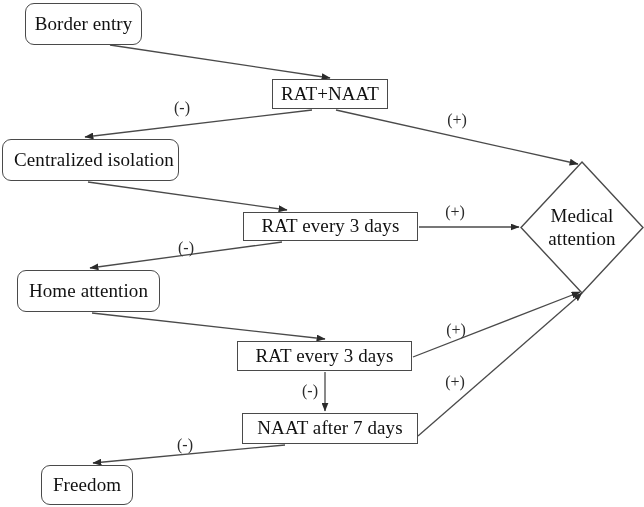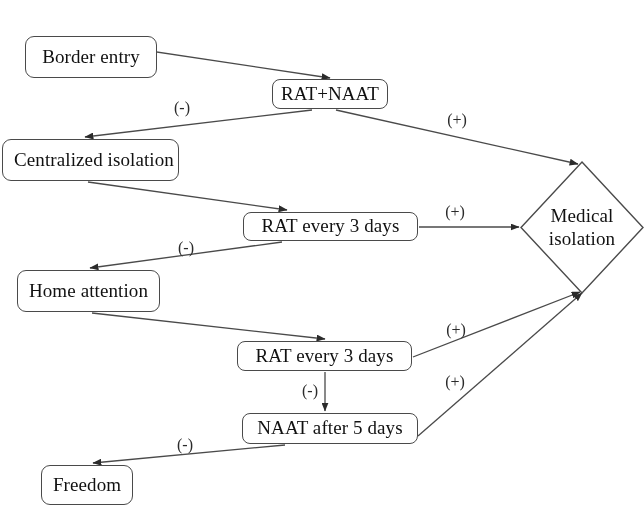--- a/index.html
+++ b/index.html
@@ -37,21 +37,21 @@
     letter-spacing: 0.1px;
     white-space: nowrap;
     z-index: 3;
   }
   .node.rounded {
     border: 1.4px solid #4a4a4a;
     border-radius: 9px;
   }
   .node.rect {
     border: 1.4px solid #4a4a4a;
-    border-radius: 8px;
+    border-radius: 0;
     text-align: right;
   }
   .node.diamond {
     border: none;
     background: transparent;
     white-space: normal;
     line-height: 1.18;
     z-index: 4;
   }
   .edge-label {
@@ -87,28 +87,28 @@
         <line x1="325" y1="372" x2="325" y2="411" stroke="#4a4a4a" stroke-width="1.3" marker-end="url(#arrowhead)"></line>
         <line x1="418" y1="436" x2="582" y2="293" stroke="#4a4a4a" stroke-width="1.3" marker-end="url(#arrowhead)"></line>
         <line x1="285" y1="445" x2="93" y2="463" stroke="#4a4a4a" stroke-width="1.3" marker-end="url(#arrowhead)"></line>
       </g>
     <g id="diamond-group">
         <polygon points="582,162 643,227.5 582,293 521,227.5" fill="#ffffff" stroke="#4a4a4a" stroke-width="1.4"></polygon>
       </g>
   </svg>
 
   <div id="nodes-layer">
-      <div class="node rounded" style="left: 25px; top: 3px; width: 132px; height: 42px; margin-top: 33px;">Border entry</div>
+      <div class="node rounded" style="left: 25px; top: 3px; width: 117px; height: 42px;">Border entry</div>
       <div class="node rect" style="left: 272px; top: 79px; width: 116px; height: 30px;">RAT+NAAT</div>
       <div class="node rounded" style="left: 2px; top: 139px; width: 177px; height: 42px; padding-left: 7px;">Centralized isolation</div>
       <div class="node rect" style="left: 243px; top: 212px; width: 175px; height: 29px;">RAT every 3 days</div>
-      <div class="node diamond" style="left: 521px; top: 162px; width: 122px; height: 131px; padding: 0px 18px;">Medical isolation</div>
+      <div class="node diamond" style="left: 521px; top: 162px; width: 122px; height: 131px; padding: 0px 18px;">Medical attention</div>
       <div class="node rounded" style="left: 17px; top: 270px; width: 143px; height: 42px;">Home attention</div>
       <div class="node rect" style="left: 237px; top: 341px; width: 175px; height: 30px;">RAT every 3 days</div>
-      <div class="node rect" style="left: 242px; top: 413px; width: 176px; height: 31px;">NAAT after 5 days</div>
+      <div class="node rect" style="left: 242px; top: 413px; width: 176px; height: 31px;">NAAT after 7 days</div>
       <div class="node rounded" style="left: 41px; top: 465px; width: 92px; height: 40px;">Freedom</div>
     </div>
   <div id="labels-layer">
       <div class="edge-label" style="left: 182px; top: 108px;">(-)</div>
       <div class="edge-label" style="left: 457px; top: 120px;">(+)</div>
       <div class="edge-label" style="left: 455px; top: 212px;">(+)</div>
       <div class="edge-label" style="left: 186px; top: 248px;">(-)</div>
       <div class="edge-label" style="left: 456px; top: 330px;">(+)</div>
       <div class="edge-label" style="left: 310px; top: 391px;">(-)</div>
       <div class="edge-label" style="left: 455px; top: 382px;">(+)</div>

